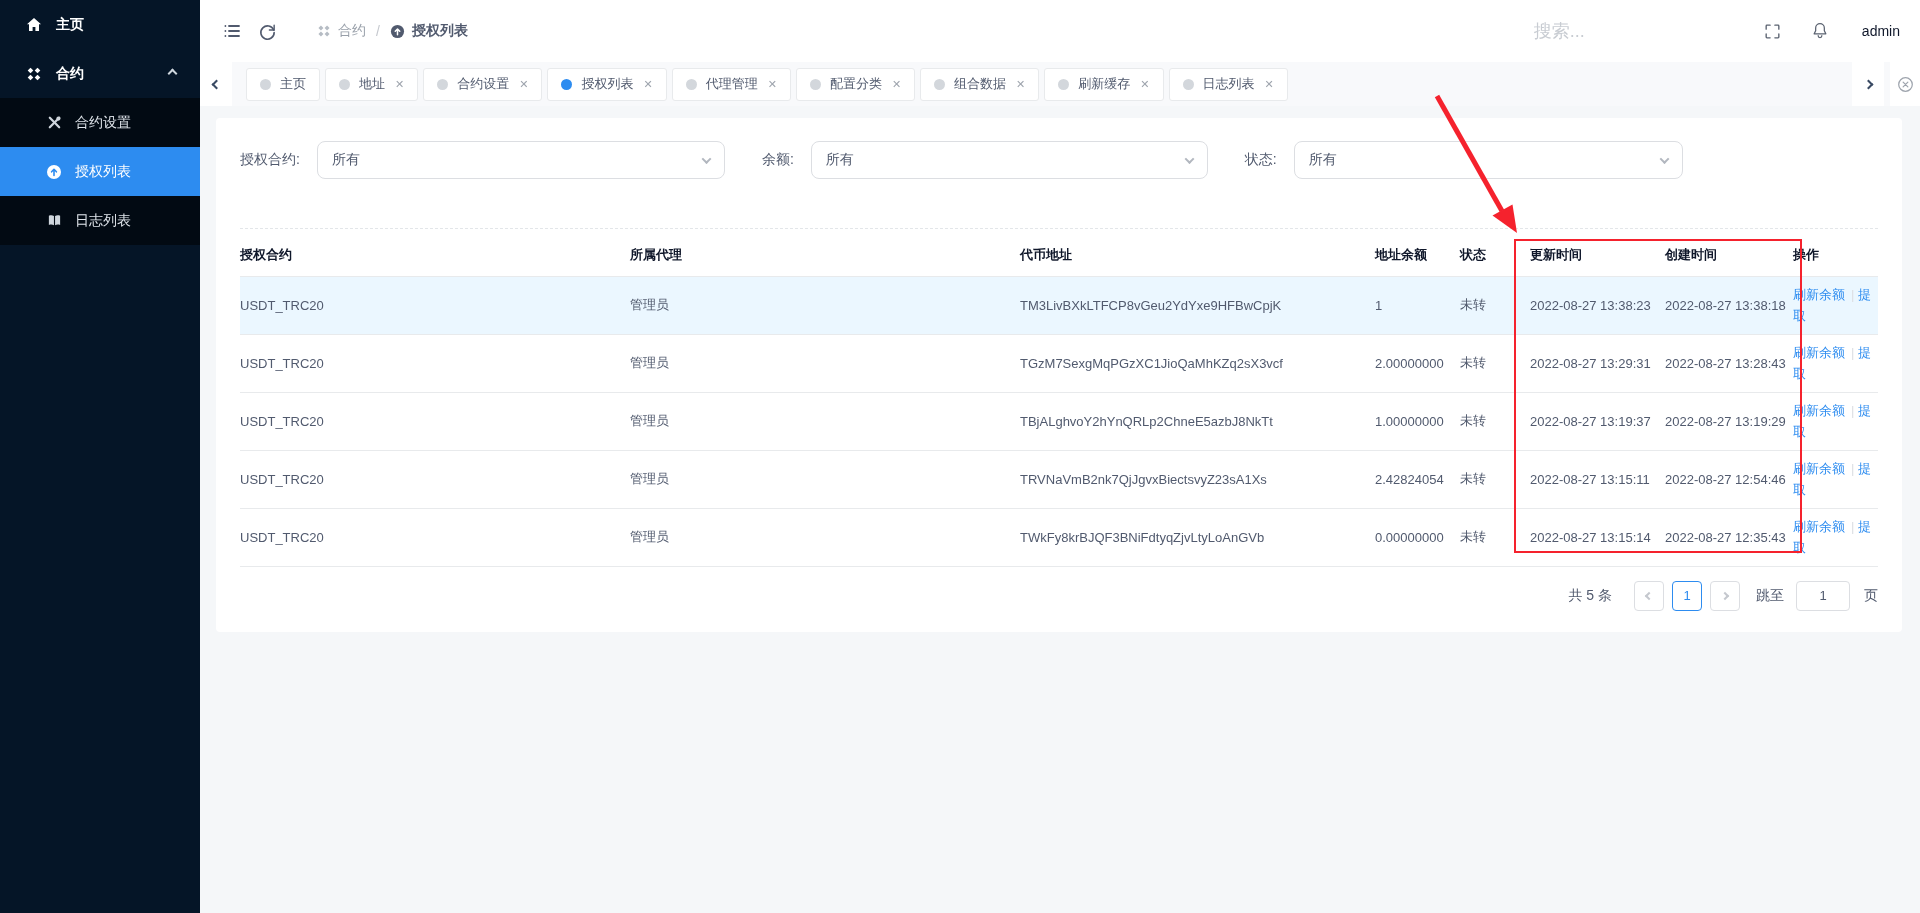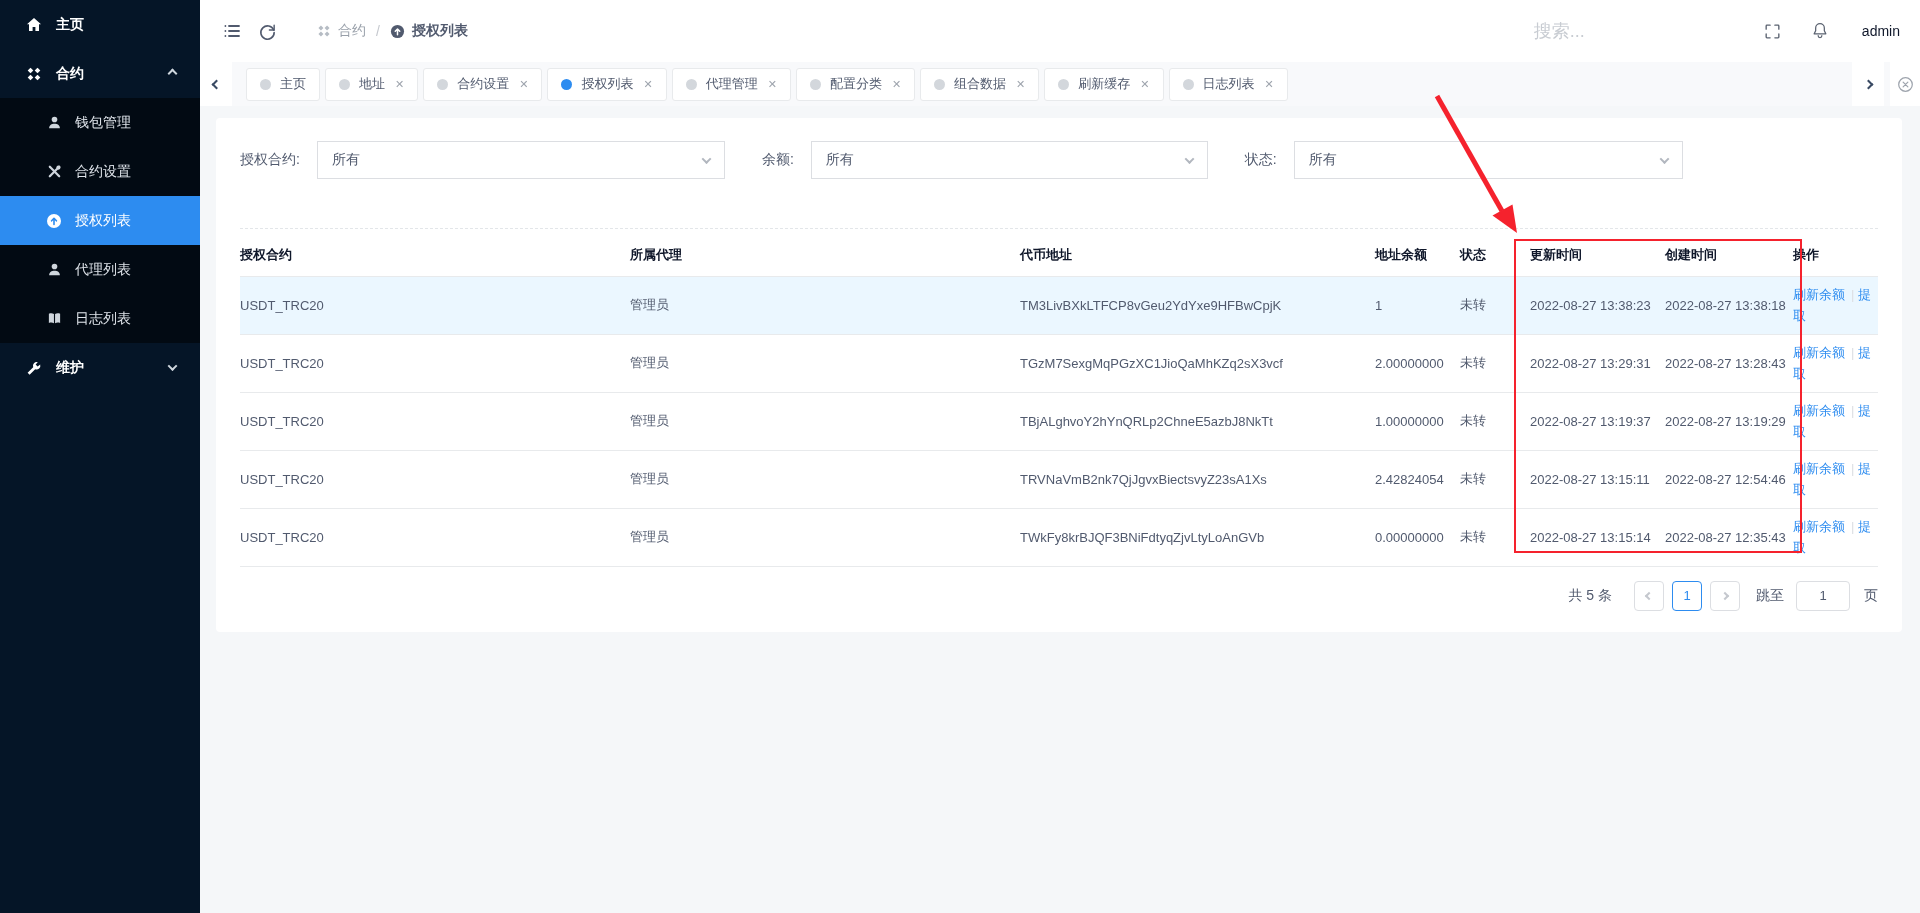--- a/index.html
+++ b/index.html
@@ -44,21 +44,21 @@
   .tab .dot { width:11px; height:11px; border-radius:50%; background:#d3d7dc; margin-right:9px; }
   .tab.active .dot { background:#2d8cf0; }
   .tab .close { margin-left:10px; color:#9ea4ad; font-size:11px; cursor:pointer; }
   .tab-right { display:flex; align-items:center; flex:none; }
   .closeall { width:30px; height:44px; background:#fff; margin-left:6px; display:flex; align-items:center; justify-content:center; color:#9ea4ad; cursor:pointer; }
   
   .content { position:absolute; left:16px; top:118px; width:1686px; height:514px; background:#fff; border-radius:4px; padding:15px 24px 24px 24px; }
   .filters { display:flex; align-items:center; }
   .filter-group { display:flex; align-items:center; margin-right:37px;margin-top:8px; }
   .filter-group .flabel { color:#515a6e; margin-right:17px; white-space:nowrap; }
-  .select { height:38px; border:1px solid #dcdee2; border-radius:0; background:#fff; display:flex; align-items:center; padding:0 14px; color:#515a6e; cursor:pointer; position:relative; }
+  .select { height:38px; border:1px solid #dcdee2; border-radius:8px; background:#fff; display:flex; align-items:center; padding:0 14px; color:#515a6e; cursor:pointer; position:relative; }
   .select .chev { border-color:#b2b7bf; }
   .select .val { flex:1; font-size:14px; }
   .sel-w1 { width:408px; } .sel-w2 { width:397px; } .sel-w3 { width:389px; }
   .dash-divider { border-top:1px dashed #e3e6e9; margin-top:49px; }
   
   table.grid { width:100%; border-collapse:collapse; table-layout:fixed; margin-top:5px; }
   .grid th { text-align:left; font-size:13px; color:#0f172a; font-weight:bold; height:42px; vertical-align:middle; }
   .grid td { font-size:13px; color:#515a6e; height:58px; vertical-align:middle; border-top:1px solid #e8eaec; white-space:nowrap; overflow:hidden; }
   .grid tr.hl td { background:#ebf7ff; }
   .grid tr:last-child td { border-bottom:1px solid #e8eaec; }
@@ -98,29 +98,20 @@
         <rect x="9.5" y="9.5" width="4" height="4" transform="rotate(45 11.5 11.5)"></rect>
       </svg>
     </span>
     <span class="lbl">合约</span>
     <span class="chev up"></span>
   </div>
 
   <div class="submenu">
     <div class="sub-item">
       <span class="icon16">
-        <svg width="15" height="15" viewBox="0 0 16 16" fill="#cfd6dd">
-            <circle cx="8" cy="4.8" r="3"></circle>
-            <path d="M2.3 14c0-3.1 2.6-4.6 5.7-4.6s5.7 1.5 5.7 4.6z"></path>
-          </svg>
-      </span>
-      <span class="lbl">钱包管理</span>
-    </div>
-    <div class="sub-item">
-      <span class="icon16">
         <svg width="15" height="15" viewBox="0 0 16 16">
           <g stroke="#cfd6dd" stroke-width="2.4" stroke-linecap="round">
             <path d="M3 13L13 3"></path>
               <path d="M3 3l10 10"></path>
           </g>
           <circle cx="12.2" cy="3.8" r="2.2" fill="#cfd6dd"></circle>
         </svg>
       </span>
       <span class="lbl">合约设置</span>
     </div>
@@ -129,45 +120,27 @@
         <svg width="16" height="16" viewBox="0 0 16 16">
           <circle cx="8" cy="8" r="7" fill="#fff"></circle>
           <path d="M8 11.4V5.6M5.6 7.8L8 5.3l2.4 2.5" fill="none" stroke="#2d8cf0" stroke-width="1.6" stroke-linecap="round" stroke-linejoin="round"></path>
         </svg>
       </span>
       <span class="lbl">授权列表</span>
     </div>
     <div class="sub-item">
       <span class="icon16">
         <svg width="15" height="15" viewBox="0 0 16 16" fill="#cfd6dd">
-            <circle cx="8" cy="4.8" r="3"></circle>
-            <path d="M2.3 14c0-3.1 2.6-4.6 5.7-4.6s5.7 1.5 5.7 4.6z"></path>
-          </svg>
-      </span>
-      <span class="lbl">代理列表</span>
-    </div>
-    <div class="sub-item">
-      <span class="icon16">
-        <svg width="15" height="15" viewBox="0 0 16 16" fill="#cfd6dd">
           <path d="M2 2.8c1.8-.7 3.8-.7 5.4.3v10c-1.6-1-3.6-1-5.4-.3zM14 2.8c-1.8-.7-3.8-.7-5.4.3v10c1.6-1 3.6-1 5.4-.3z"></path>
         </svg>
       </span>
       <span class="lbl">日志列表</span>
     </div>
   </div>
 
-  <div class="side-item">
-    <span class="icon16">
-      <svg width="16" height="16" viewBox="0 0 16 16" fill="#fff">
-        <path d="M14.2 4.6a3.8 3.8 0 0 1-5 4.6l-5.6 5.6-2-2 5.6-5.6a3.8 3.8 0 0 1 4.6-5L9.6 4.4l2 2z"></path>
-      </svg>
-    </span>
-    <span class="lbl">维护</span>
-    <span class="chev down"></span>
-  </div>
 </aside>
 
 <div class="main">
 
   <header class="toolbar">
     <span class="tool-btn">
       <svg width="20" height="20" viewBox="0 0 20 20" stroke="#515a6e" stroke-width="1.8" stroke-linecap="round">
         <circle cx="3.4" cy="5" r="0.9" fill="#515a6e" stroke="none"></circle>
           <path d="M7 5h10"></path>
         <circle cx="3.4" cy="10" r="0.9" fill="#515a6e" stroke="none"></circle>

